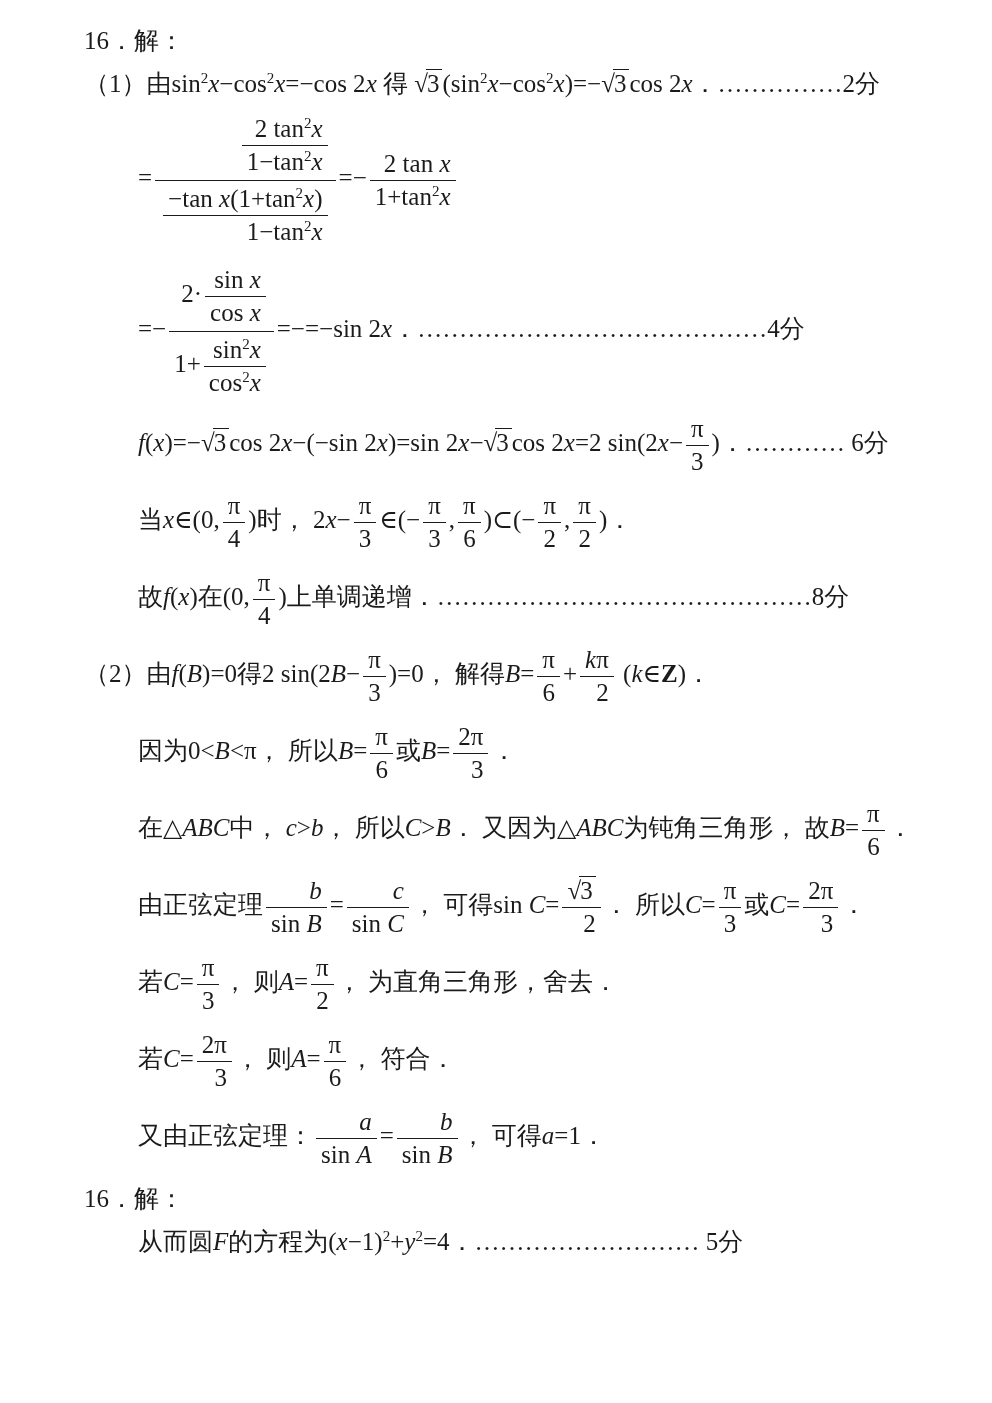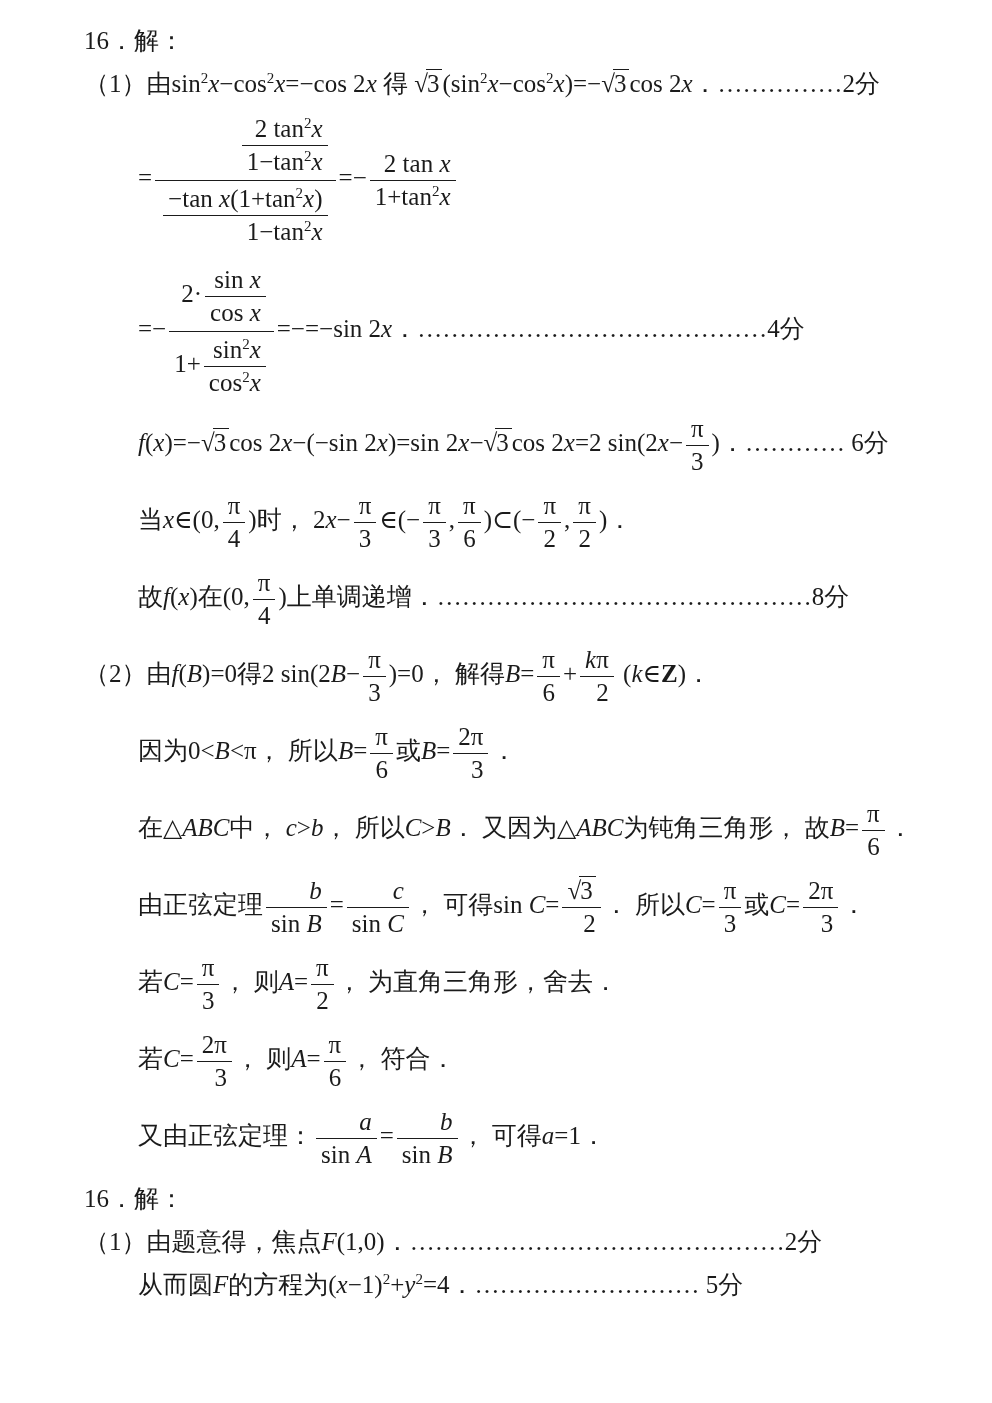--- a/index.html
+++ b/index.html
@@ -131,16 +131,15 @@
           <span class="mden">6</span>
         </span>， 符合．</div>
       <div class="line lvl2">又由正弦定理：<span class="mfrac">
           <span class="mnum"><span class="mit">a</span></span>
           <span class="mden">sin <span class="mit">A</span></span>
         </span>=<span class="mfrac">
           <span class="mnum"><span class="mit">b</span></span>
           <span class="mden">sin <span class="mit">B</span></span>
         </span>， 可得<span class="mit">a</span>=1．</div>
       <div class="line lvl0">16．解：</div>
-      <div class="line lvl1">（1）由题意得，焦点<span class="mit">F</span>(1,0)．………………………………………2分</div>
       <div class="line lvl2">从而圆<span class="mit">F</span>的方程为(<span class="mit">x</span>−1)<span class="msup">2</span>+<span class="mit">y</span><span class="msup">2</span>=4．……………………… 5分</div>
     </section>
 </main>
 
 </body></html>

